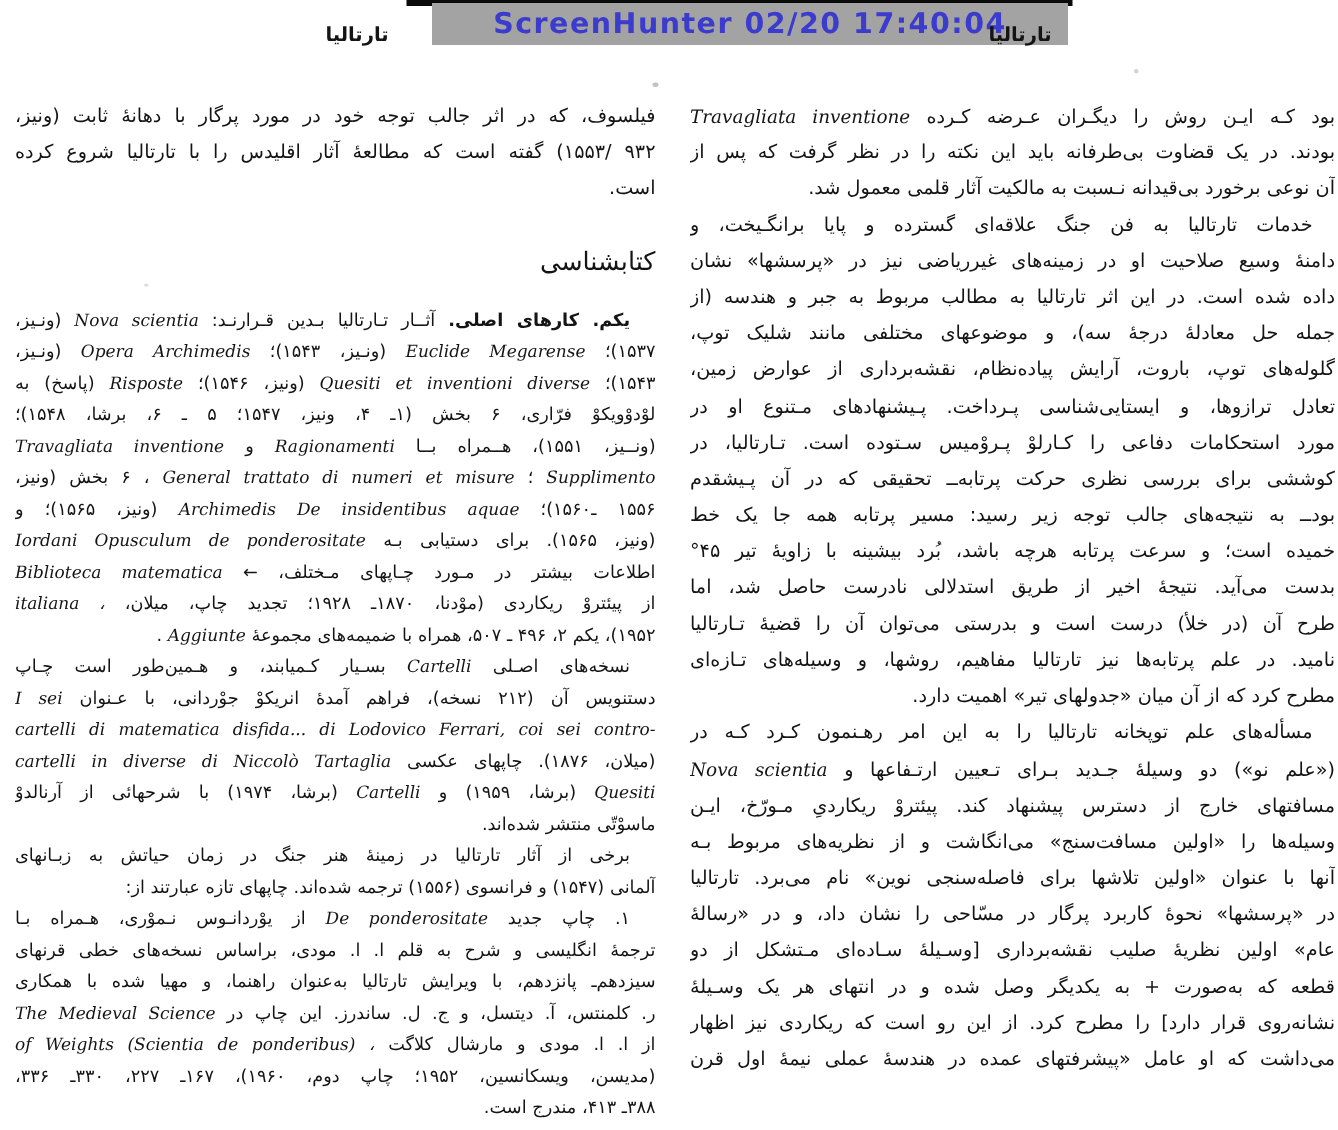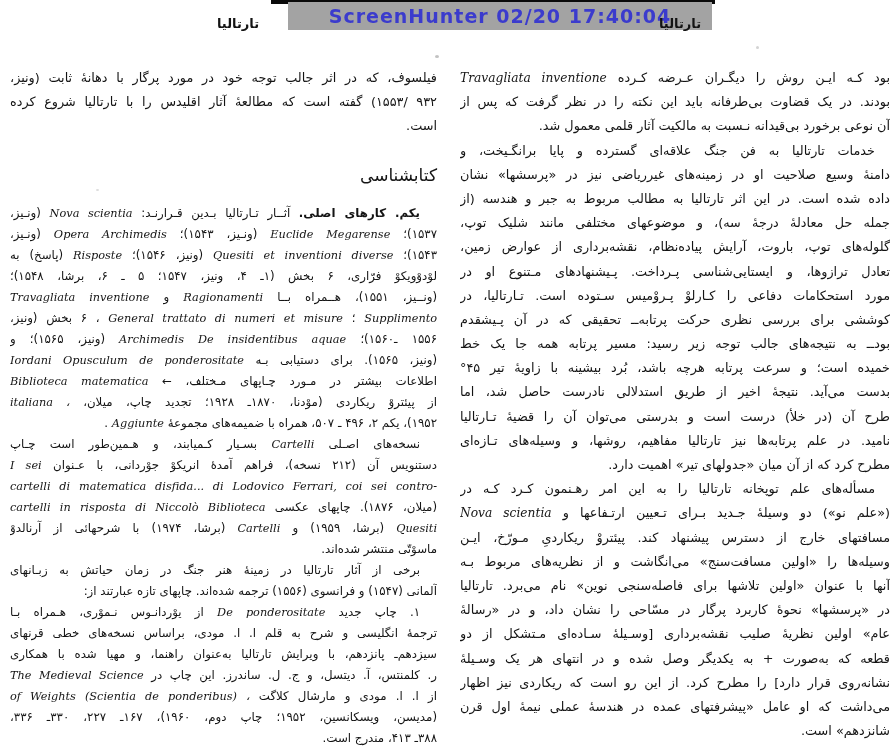--- a/index.html
+++ b/index.html
@@ -93,21 +93,21 @@
             <div class="line"><span>۱۵۵۶ ـ۱۵۶۰)؛</span> <span class="em-run" dir="ltr">Archimedis De insidentibus aquae</span> <span>(ونیز، ۱۵۶۵)؛ و</span></div>
             <div class="line"><span>(ونیز، ۱۵۶۵). برای دستیابی بـه</span> <span class="em-run" dir="ltr">Iordani Opusculum de ponderositate</span></div>
             <div class="line"><span>اطلاعات بیشتر در مـورد چـاپهای مـختلف، ←</span> <span class="em-run" dir="ltr">Biblioteca matematica</span></div>
             <div class="line"><span>از پیئتروْ ریکاردی (موْدنا، ۱۸۷۰ـ ۱۹۲۸؛ تجدید چاپ، میلان،</span> <span class="em-run" dir="ltr">italiana ،</span></div>
             <div class="line last"><span>۱۹۵۲)، یکم ۲، ۴۹۶ ـ ۵۰۷، همراه با ضمیمه‌های مجموعهٔ</span> <span class="em-run" dir="ltr">Aggiunte</span> <span>.</span></div>
           </div>
           <div class="para">
             <div class="line indent"><span>نسخه‌های اصـلی</span> <span class="em-run" dir="ltr">Cartelli</span> <span>بسـیار کـمیابند، و هـمین‌طور است چـاپ</span></div>
             <div class="line"><span>دستنویس آن (۲۱۲ نسخه)، فراهم آمدهٔ انریکوْ جوْردانی، با عـنوان</span> <span class="em-run" dir="ltr">I sei</span></div>
             <div class="line"><span class="em-run" dir="ltr">cartelli di matematica disfida... di Lodovico Ferrari, coi sei contro-</span></div>
-            <div class="line"><span>(میلان، ۱۸۷۶). چاپهای عکسی</span> <span class="em-run" dir="ltr">cartelli in risposta di Niccolò Biblioteca</span></div>
+            <div class="line"><span>(میلان، ۱۸۷۶). چاپهای عکسی</span> <span class="em-run" dir="ltr">cartelli in diverse di Niccolò Tartaglia</span></div>
             <div class="line"><span class="em-run" dir="ltr">Quesiti</span> <span>(برشا، ۱۹۵۹) و</span> <span class="em-run" dir="ltr">Cartelli</span> <span>(برشا، ۱۹۷۴) با شرحهائی از آرنالدوْ</span></div>
             <div class="line last"><span>ماسوْتّی منتشر شده‌اند.</span></div>
           </div>
           <div class="para">
             <div class="line indent"><span>برخی از آثار تارتالیا در زمینهٔ هنر جنگ در زمان حیاتش به زبـانهای</span></div>
             <div class="line last"><span>آلمانی (۱۵۴۷) و فرانسوی (۱۵۵۶) ترجمه شده‌اند. چاپهای تازه عبارتند از:</span></div>
           </div>
           <div class="para">
             <div class="line indent"><span>۱. چاپ جدید</span> <span class="em-run" dir="ltr">De ponderositate</span> <span>از یوْردانـوس نـموْری، هـمراه بـا</span></div>
             <div class="line"><span>ترجمهٔ انگلیسی و شرح به قلم ا. ا. مودی، براساس نسخه‌های خطی قرنهای</span></div>
@@ -146,21 +146,20 @@
           <div class="line indent"><span>مسأله‌های علم توپخانه تارتالیا را به این امر رهـنمون کـرد کـه در</span></div>
           <div class="line"><span>(«علم نو») دو وسیلهٔ جـدید بـرای تـعیین ارتـفاعها و</span> <span class="em-run" dir="ltr">Nova scientia</span></div>
           <div class="line"><span>مسافتهای خارج از دسترس پیشنهاد کند. پیئتروْ ریکاردیِ مـورّخ، ایـن</span></div>
           <div class="line"><span>وسیله‌ها را «اولین مسافت‌سنج» می‌انگاشت و از نظریه‌های مربوط بـه</span></div>
           <div class="line"><span>آنها با عنوان «اولین تلاشها برای فاصله‌سنجی نوین» نام می‌برد. تارتالیا</span></div>
           <div class="line"><span>در «پرسشها» نحوهٔ کاربرد پرگار در مسّاحی را نشان داد، و در «رسالهٔ</span></div>
           <div class="line"><span>عام» اولین نظریهٔ صلیب نقشه‌برداری [وسـیلهٔ سـاده‌ای مـتشکل از دو</span></div>
           <div class="line"><span>قطعه که به‌صورت + به یکدیگر وصل شده و در انتهای هر یک وسـیلهٔ</span></div>
           <div class="line"><span>نشانه‌روی قرار دارد] را مطرح کرد. از این رو است که ریکاردی نیز اظهار</span></div>
           <div class="line"><span>می‌داشت که او عامل «پیشرفتهای عمده در هندسهٔ عملی نیمهٔ اول قرن</span></div>
-          <div class="line last"><span>شانزدهم» است.</span></div>
         </div>
       </div>
 
   </div>
 
   <div class="scan-speck speck-1"></div>
   <div class="scan-speck speck-2"></div>
   <div class="scan-speck speck-3"></div>
 
 </div>

